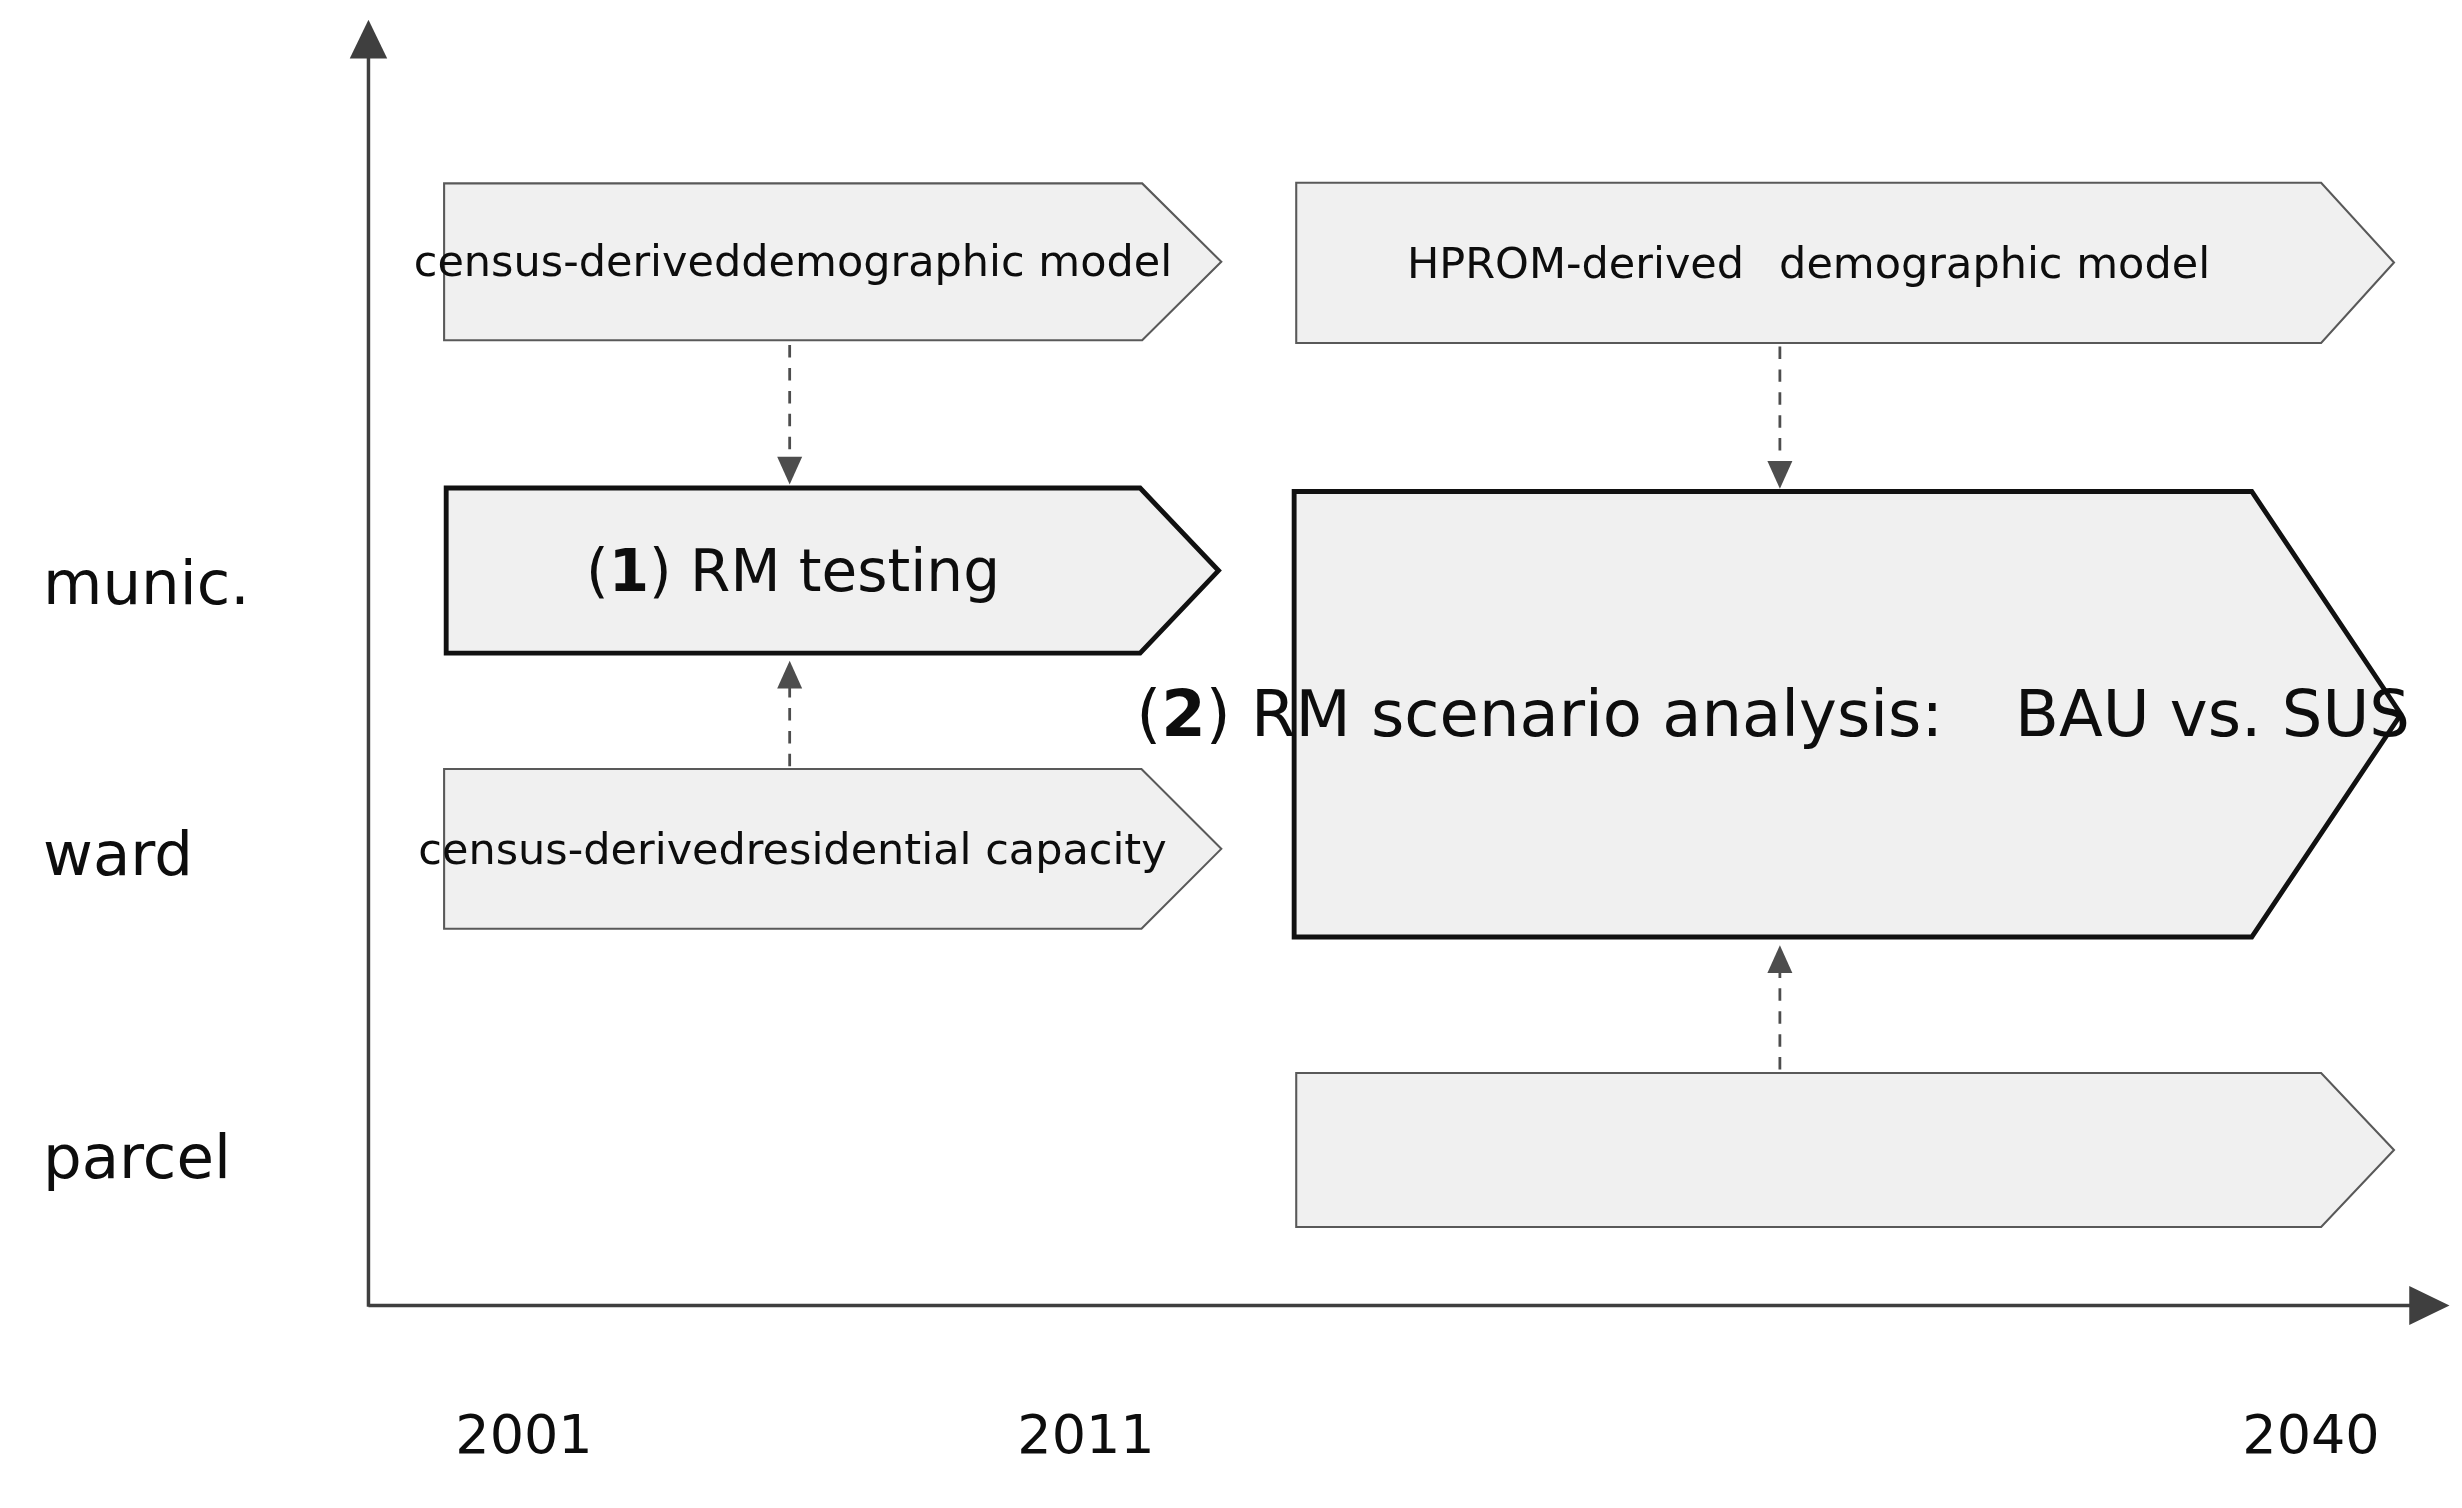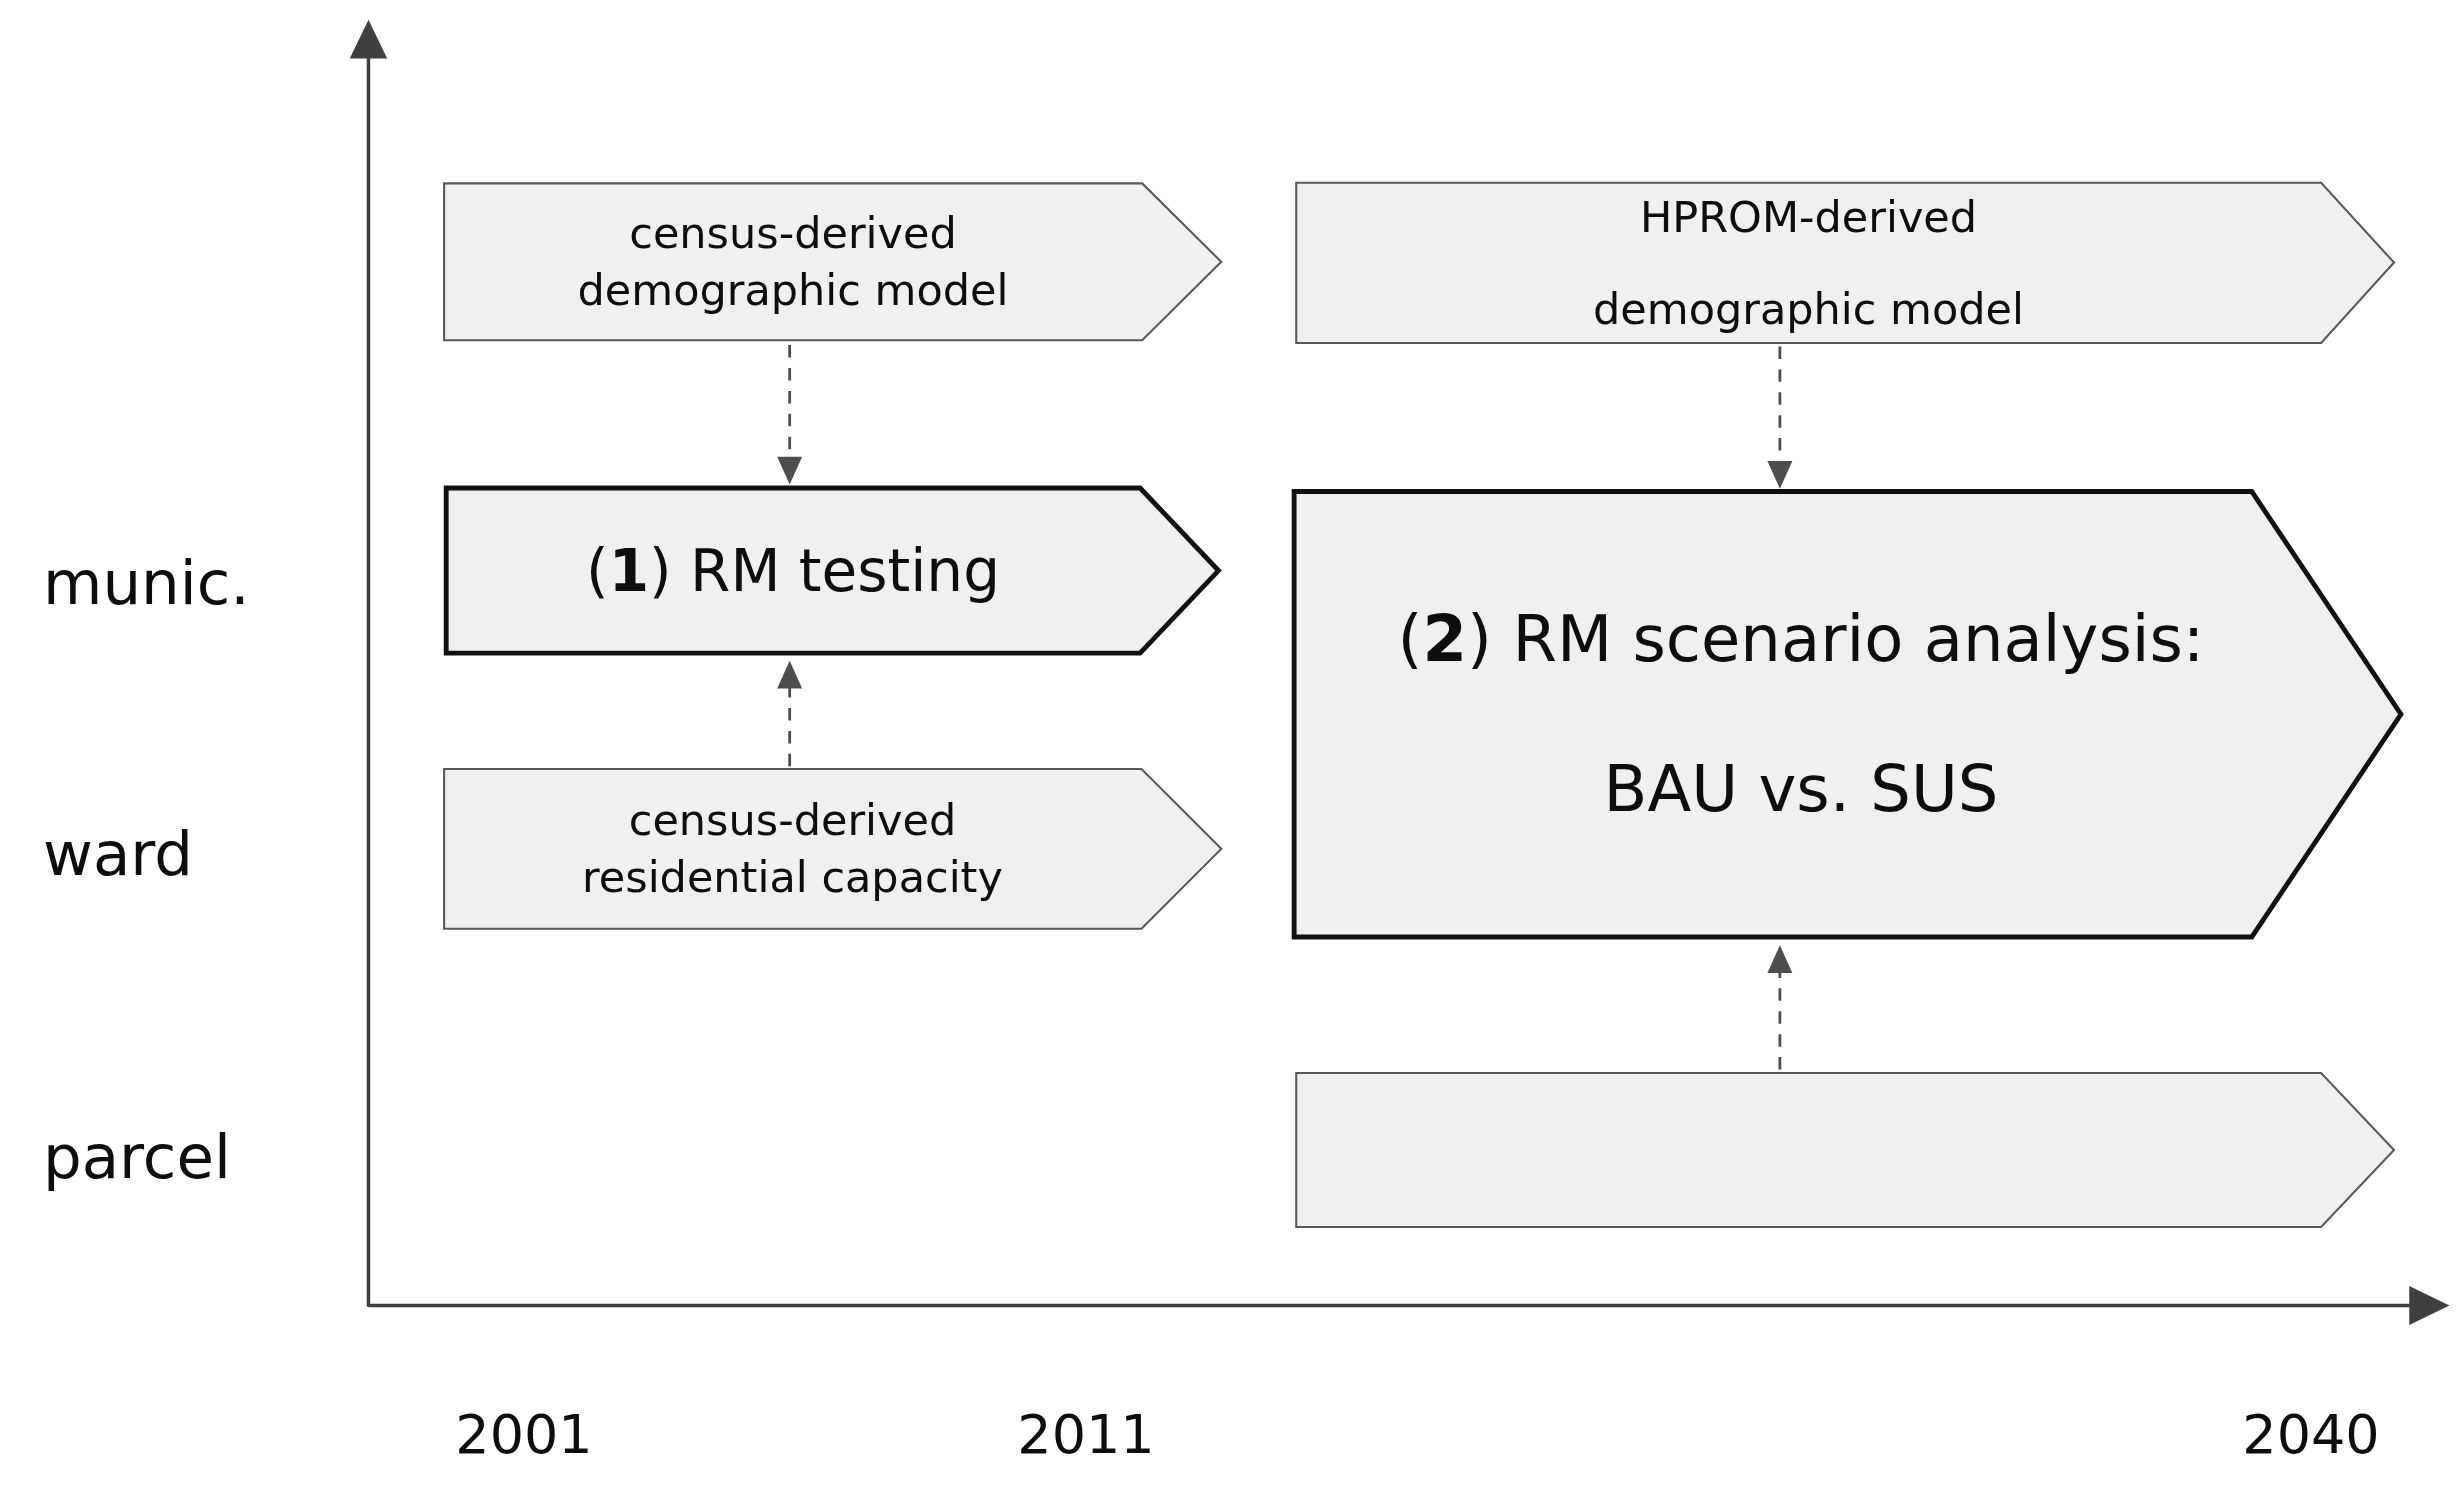--- a/index.html
+++ b/index.html
@@ -35,21 +35,20 @@
     height: 83px;
     line-height: 83px;
     font-size: 54px;
     transform: translateX(-50%);
     white-space: nowrap;
   }
   
   .box-text {
     position: absolute;
     display: flex;
-    flex-direction: column;
     align-items: center;
     justify-content: center;
     text-align: center;
     font-size: 43px;
     line-height: 57px;
     color: #0d0d0d;
   }
   .box-text .ln { white-space: nowrap; }
   .box-text.big1 { font-size: 58px; line-height: 72px; }
   .box-text.big2 { font-size: 64px; line-height: 78px; gap: 72px; }
@@ -103,21 +102,21 @@
 
   <div class="box-text" style="left:1296px; top:183px; width:1025px; height:160px;gap:35px;">
     <span class="ln">HPROM-derived</span>
     <span class="ln">demographic model</span>
   </div>
 
   <div class="box-text big1" style="left:446px; top:488px; width:694px; height:165px;">
     <span class="ln"><span>(</span><span class="num-bold">1</span><span>) RM testing</span></span>
   </div>
 
-  <div class="box-text big2" style="left:1322px; top:491px; width:958px; height:446px;">
+  <div class="box-text big2" style="left:1294px; top:491px; width:958px; height:446px;">
     <span class="ln"><span>(</span><span class="num-bold">2</span><span>) RM scenario analysis:</span></span>
     <span class="ln">BAU vs. SUS</span>
   </div>
 
   <div class="box-text" style="left:444px; top:769px; width:697px; height:160px;">
     <span class="ln">census-derived</span>
     <span class="ln">residential capacity</span>
   </div>
 
 

